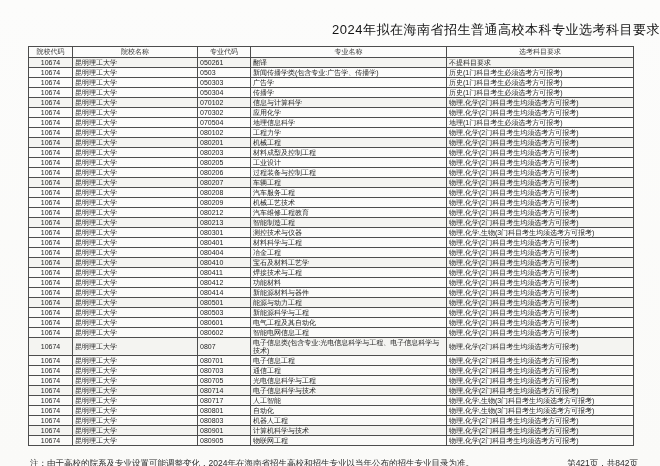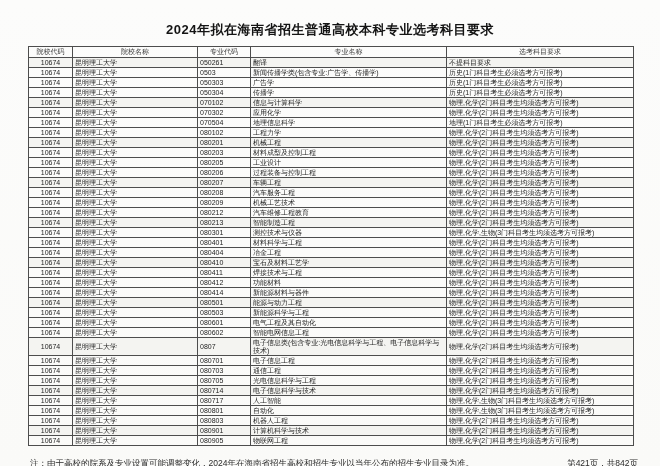--- a/index.html
+++ b/index.html
@@ -11,22 +11,22 @@
     background: #fbfbfa;
     font-family: "Liberation Sans", "DejaVu Sans", sans-serif;
   }
   .page {
     position: relative;
     width: 660px;
     height: 466px;
     background: linear-gradient(180deg, #fcfcfb 0%, #fafaf8 100%);
   }
   .title {
-    text-align: center;
-    font-weight: bold;
+    text-align: right;
+    font-weight: normal;
     font-size: 13px;
     letter-spacing: 0.5px;
     color: #141414;
     padding-top: 21px;
     margin: 0 0 7px 0;
   }
   table.req-table {
     margin-left: 28px;
     width: 606px;
     border-collapse: collapse;

